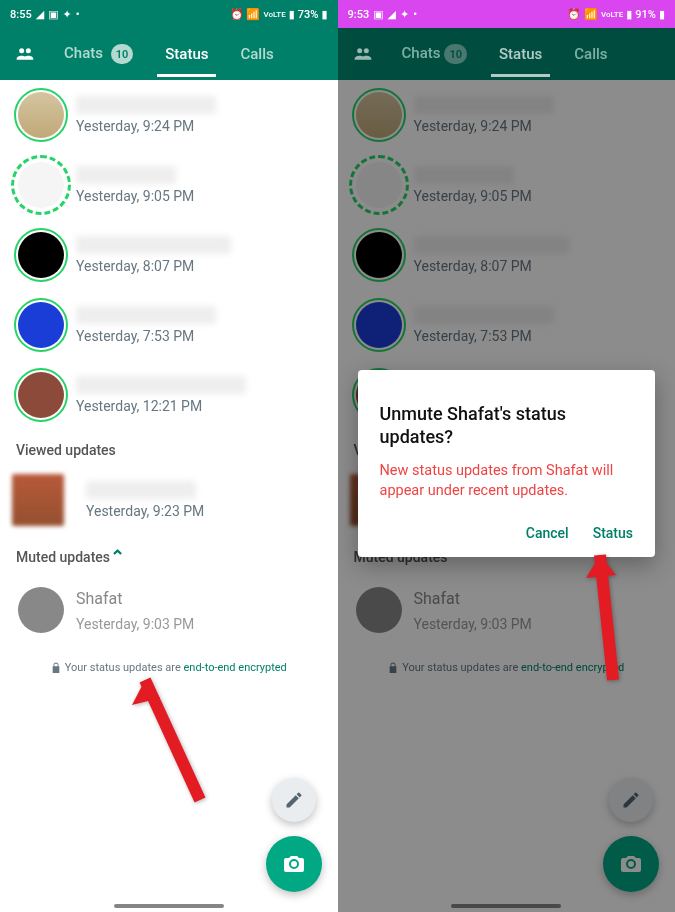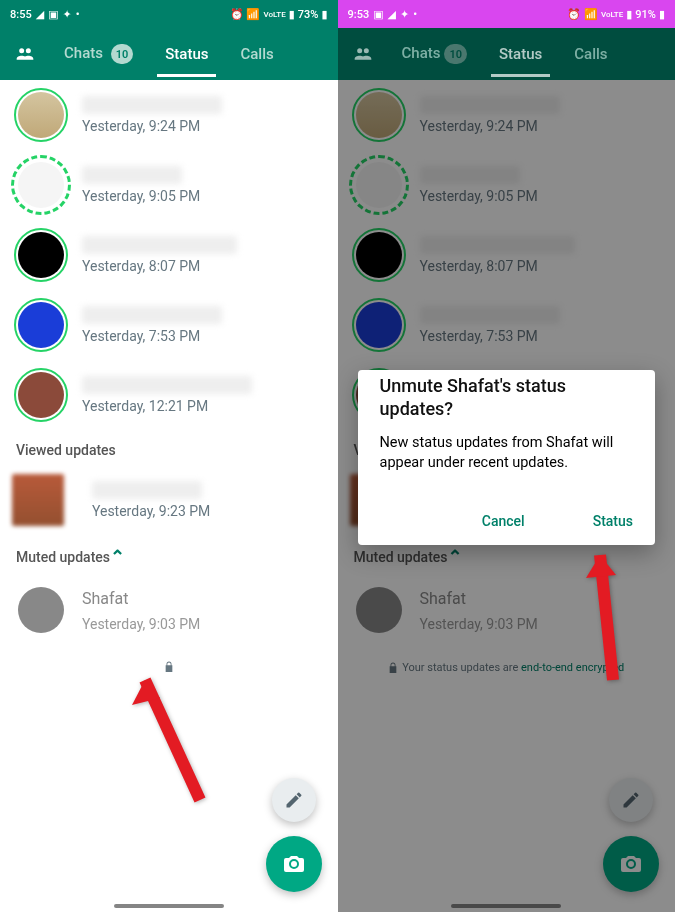--- a/index.html
+++ b/index.html
@@ -11,21 +11,21 @@
 .statusbar .left-icons { display: flex; align-items: center; gap: 4px; }
 .statusbar .right-icons { display: flex; align-items: center; gap: 3px; }
 .topbar { height: 52px; background: #008069; display: flex; align-items: center; padding: 0 12px; }
 .tabs { display: flex; align-items: center; gap: 0; flex: 1; text-align: right; }
 .tab { color: #b3d9d0; font-size: 15px; font-weight: 500; padding: 14px 16px; position: relative; }
 .tab.active { color: #fff; }
 .tab.active::after { content: ''; position: absolute; bottom: 0; left: 8px; right: 8px; height: 3px; background: #fff; }
 .badge { display: inline-flex; align-items: center; justify-content: center; background: #b3d9d0; color: #008069; border-radius: 10px; min-width: 20px; height: 20px; font-size: 11px; font-weight: 600; margin-left: 4px; padding: 0 5px; }
 .comm-icon { width: 26px; height: 20px; fill: #fff; margin-right: 10px; }
 .content { background: #fff; height: calc(100% - 80px); overflow: hidden; position: relative; }
-.status-item { display: flex; align-items: center; padding: 8px 14px; gap: 14px; }
+.status-item { display: flex; align-items: center; padding: 8px 14px; gap: 8px; }
 .avatar-ring { width: 54px; height: 54px; border-radius: 50%; display: flex; align-items: center; justify-content: center; flex-shrink: 0; position: relative; }
 .avatar-ring.green { border: 2.5px solid #25d366; }
 .avatar-ring.dashed::before { content: ''; position: absolute; inset: -3px; border-radius: 50%; border: 3px dashed #25d366; }
 .avatar-inner { width: 46px; height: 46px; border-radius: 50%; background: #ddd; }
 .avatar-inner.bag { background: linear-gradient(#d4c5a0, #c0a878); }
 .avatar-inner.text { background: #f5f5f5; }
 .avatar-inner.black { background: #000; }
 .avatar-inner.blue { background: #1a3dd8; }
 .avatar-inner.brown { background: #8b4a3a; }
 .avatar-inner.grey { background: #888; }
@@ -38,25 +38,25 @@
 .encrypted { text-align: center; padding: 16px 10px; font-size: 11px; color: #667781; display: flex; align-items: center; justify-content: center; gap: 4px; }
 .encrypted .link { color: #008069; }
 .lock-icon { width: 10px; height: 12px; }
 .fab-container { position: absolute; right: 16px; bottom: 20px; display: flex; flex-direction: column; gap: 14px; align-items: center; z-index: 3; }
 .fab { width: 56px; height: 56px; border-radius: 50%; display: flex; align-items: center; justify-content: center; box-shadow: 0 3px 8px rgba(0,0,0,0.25); }
 .fab.edit { width: 44px; height: 44px; background: #e9edef; }
 .fab.camera { background: #00a884; }
 .fab svg { fill: #54656f; }
 .fab.camera svg { fill: #fff; }
 .home-indicator { position: absolute; bottom: 4px; left: 50%; transform: translateX(-50%); width: 110px; height: 4px; background: #333; border-radius: 4px; opacity: 0.6; }
-.dialog { position: absolute; left: 20px; right: 20px; top: 370px; background: #fff; border-radius: 4px; padding: 4px 22px 10px; z-index: 10; box-shadow: 0 8px 24px rgba(0,0,0,0.3); }
+.dialog { position: absolute; left: 20px; right: 20px; top: 370px; background: #fff; border-radius: 4px; padding: 32px 22px 10px; z-index: 10; box-shadow: 0 8px 24px rgba(0,0,0,0.3); }
 .dialog-title { font-size: 18px; color: #111; font-weight: 500; margin-bottom: 12px; line-height: 1.3; }
-.dialog-body { font-size: 14.5px; color: #000000; line-height: 1.4; margin-bottom: 40px; }
+.dialog-body { font-size: 14.5px; color: #ef4444; line-height: 1.4; margin-bottom: 24px; }
 .dialog-actions { display: flex; justify-content: flex-end; gap: 24px; padding-bottom: 6px; }
-.dialog-btn { color: #008069; font-size: 14px; font-weight: 500; background: none; border: none; cursor: pointer; margin-left: 44px; }
+.dialog-btn { color: #008069; font-size: 14px; font-weight: 500; background: none; border: none; cursor: pointer; }
 .arrow { position: absolute; z-index: 20; pointer-events: none; }
 .arrow svg { filter: drop-shadow(1px 1px 2px rgba(0,0,0,0.3)); }
 .blur-square { width: 52px; height: 52px; background: linear-gradient(#b85a3a, #945030); filter: blur(2px); border-radius: 2px; flex-shrink: 0; margin-right: 14px; }
 .blur-name-wide { background: #eee; height: 18px; border-radius: 2px; filter: blur(3px); margin-bottom: 4px; }
 </style>
 </head>
 <body>
 
 <div class="phone">
   <div class="statusbar">
@@ -162,20 +162,21 @@
       <div class="status-info">
         <div class="status-name" style="color:#888">Shafat</div>
         <div class="status-time muted">Yesterday, 9:03 PM</div>
       </div>
     </div>
 
     <div class="encrypted">
       <svg class="lock-icon" viewBox="0 0 12 14" fill="#667781">
           <path d="M9 5V3.5a3 3 0 10-6 0V5H2v8h8V5H9zM4 3.5a2 2 0 114 0V5H4V3.5z"></path>
         </svg>
+      <span><span>Your status updates are </span><span class="link">end-to-end encrypted</span></span>
     </div>
 
     <div class="fab-container">
       <div class="fab edit">
           <svg width="20" height="20" viewBox="0 0 24 24">
             <path d="M3 17.25V21h3.75L17.81 9.94l-3.75-3.75L3 17.25zM20.71 7.04a1 1 0 000-1.41l-2.34-2.34a1 1 0 00-1.41 0l-1.83 1.83 3.75 3.75 1.83-1.83z"></path>
           </svg>
         </div>
       <div class="fab camera">
           <svg width="24" height="24" viewBox="0 0 24 24">

